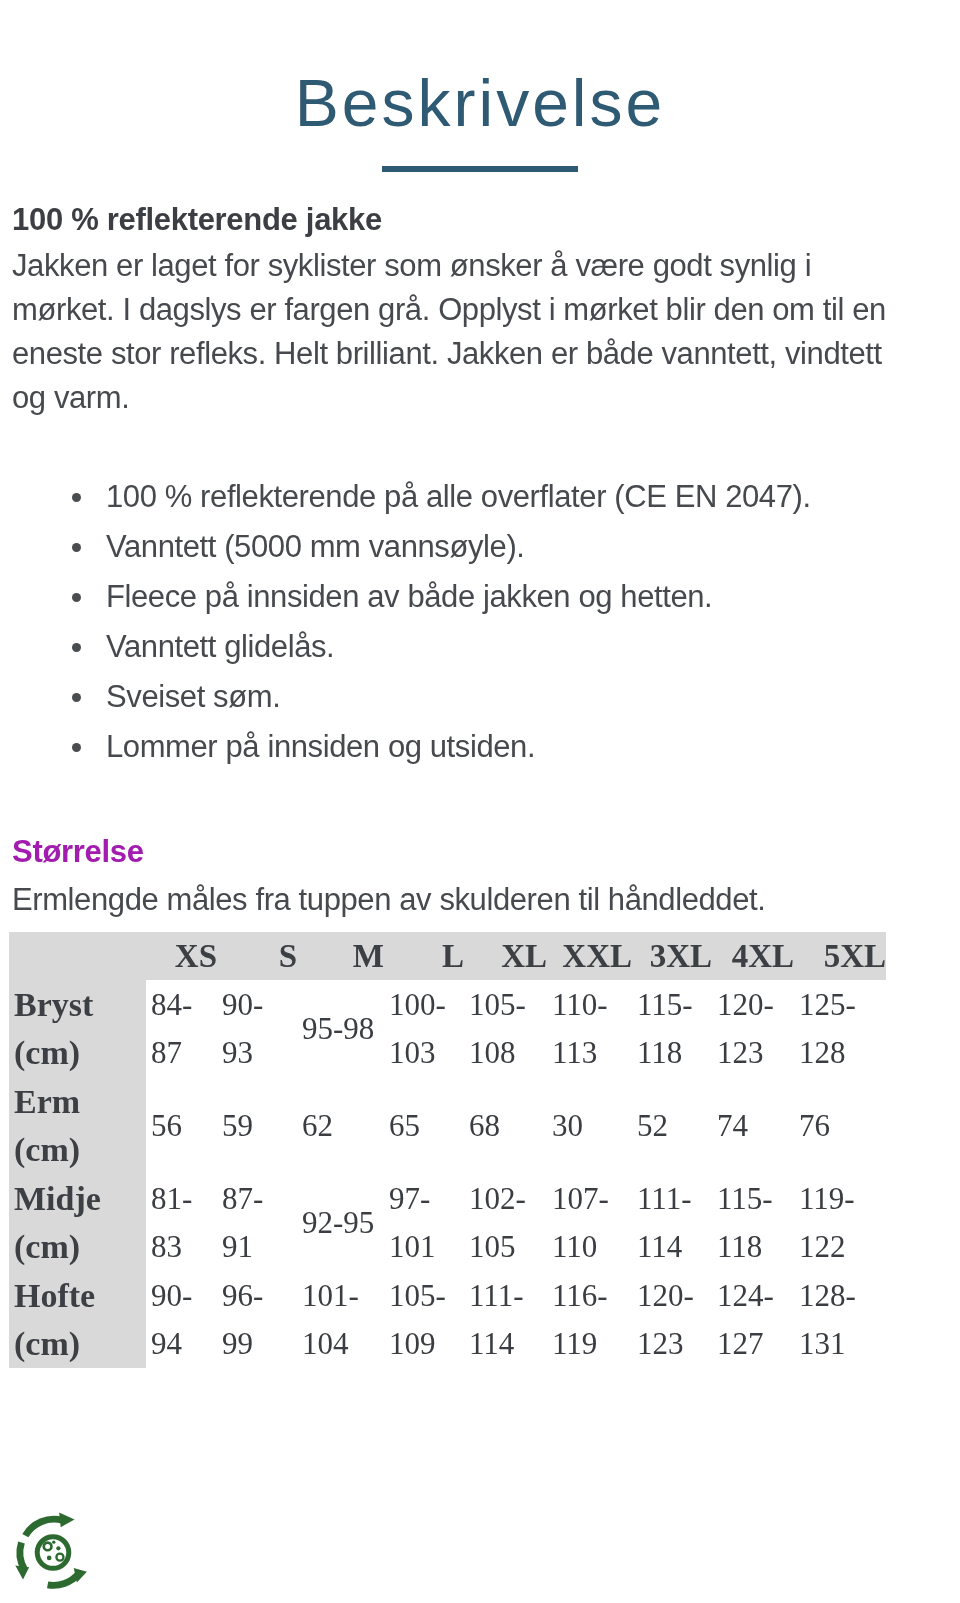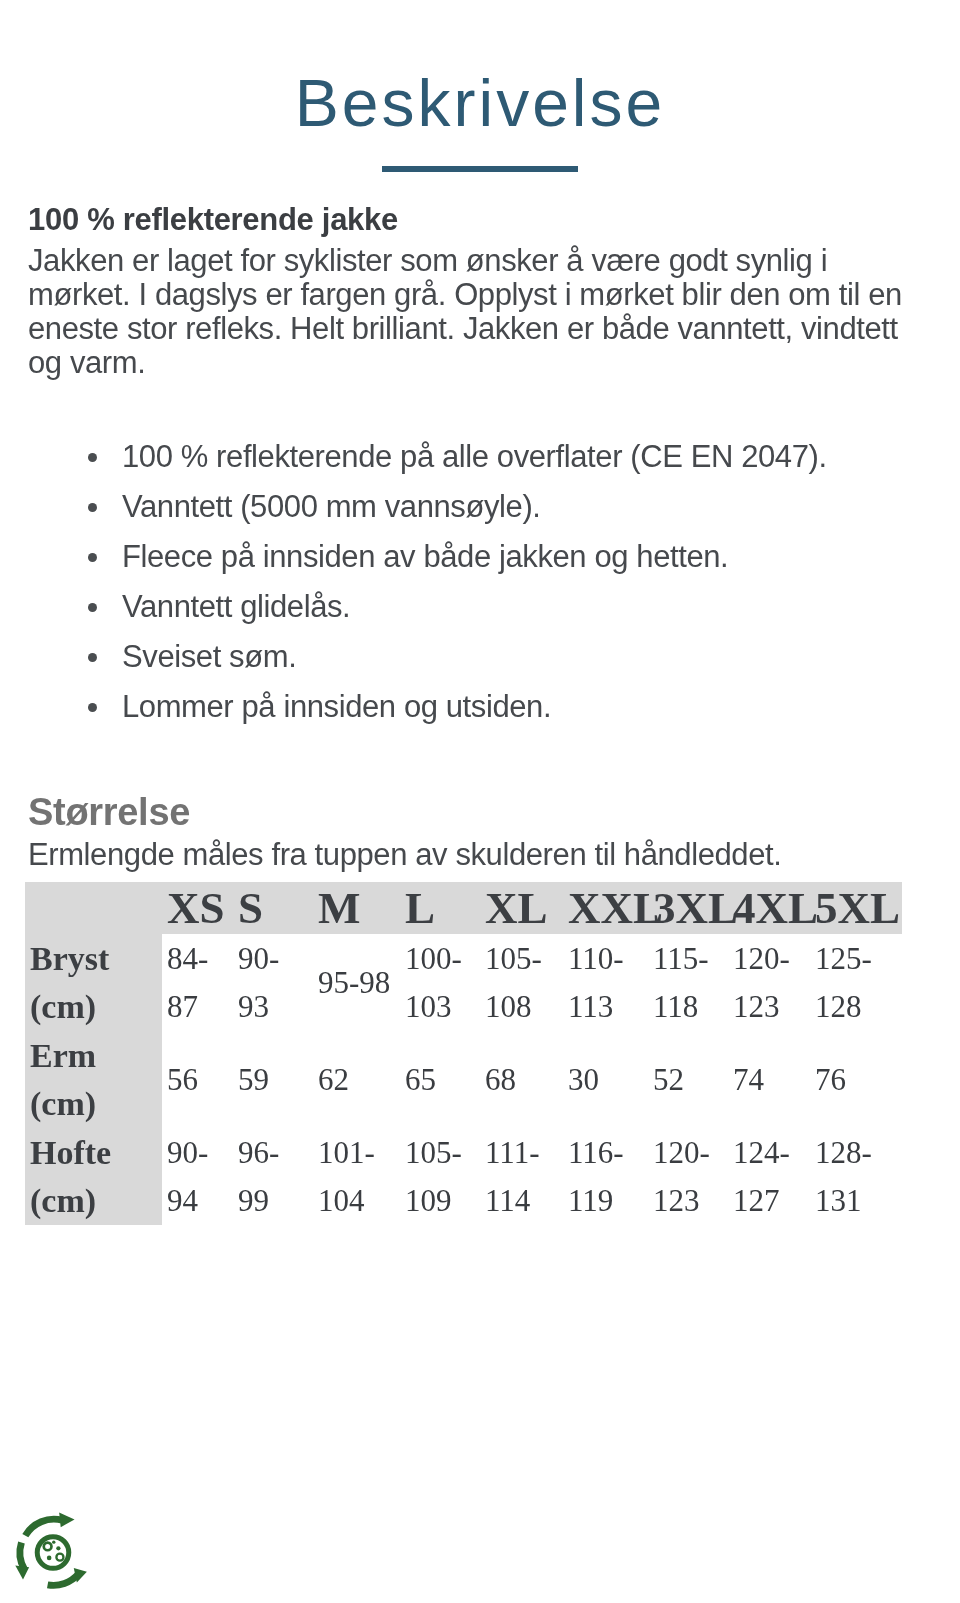--- a/index.html
+++ b/index.html
@@ -1,43 +1,43 @@
 <!DOCTYPE html>
 <html><head>
 <meta charset="utf-8">
 <style>
   html,body{margin:0;padding:0;background:#ffffff;}
   .page{
     position:relative;width:960px;height:1603px;overflow:hidden;background:#ffffff;
-    box-sizing:border-box;padding:52px 28px 0;
+    box-sizing:border-box;padding:52px 12px 0;
     font-family:"Liberation Sans","DejaVu Sans",sans-serif;color:#45484c;
   }
   .title{
     margin:8px 0 0;font-size:66px;font-weight:400;line-height:86px;
     text-align:center;letter-spacing:3px;color:#2e5a74;
   }
   .title-underline{width:196px;height:6px;background:#2e5a74;margin:20px auto 0;}
   .product-heading{margin:24px 0 0;font-size:31px;line-height:48px;font-weight:700;color:#3b3e42;letter-spacing:-0.3px;}
-  .body-text{margin:0;font-size:31px;line-height:34px;letter-spacing:-0.4px;color:#46494d;width:908px;}
+  .body-text{margin:0;font-size:31px;line-height:44px;letter-spacing:-0.4px;color:#46494d;width:908px;}
   .features{margin:52px 0 0;padding:0;list-style:none;font-size:31px;line-height:50px;letter-spacing:-0.4px;color:#46494d;}
   .features li{position:relative;padding-left:94px;}
   .features li::before{
     content:"";position:absolute;left:60px;top:21px;width:9px;height:9px;border-radius:50%;background:#4a4d50;
   }
   .sizing-note{margin-top:62px;}
-  .size-heading{margin:56px 0 0;font-size:38px;line-height:48px;font-weight:700;color:#737373;letter-spacing:-0.3px;}
+  .size-heading{margin:56px 0 0;font-size:31px;line-height:48px;font-weight:700;color:#a21caf;letter-spacing:-0.3px;}
   .size-instruction{margin-top:2px;}
   .table-wrap{margin:10px 0 0 -3px;}
   table.size-table{
     table-layout:fixed;border-collapse:collapse;width:877px;
     font-family:"Liberation Serif","DejaVu Serif",serif;color:#3a3d41;
   }
   table.size-table thead tr{height:48px;}
   table.size-table thead th{
-    background:#d9d9d9;font-size:45px;font-weight:700;text-align:left;
+    background:#d9d9d9;font-size:33px;font-weight:700;text-align:right;
     padding:0 0 0 5px;vertical-align:middle;color:#3c3f43;
   }
   table.size-table tbody tr{height:97px;}
   table.size-table tbody th{
     background:#d9d9d9;font-size:34px;font-weight:700;text-align:left;line-height:48px;
     padding:0 0 0 5px;vertical-align:middle;color:#3c3f43;
   }
   table.size-table td{
     font-size:31px;line-height:48px;text-align:left;vertical-align:middle;
     padding:0 0 0 5px;background:#ffffff;
@@ -119,20 +119,32 @@
             <td>59</td>
             <td>62</td>
             <td>65</td>
             <td>68</td>
             <td>30</td>
             <td>52</td>
             <td>74</td>
             <td>76</td>
           </tr>
           <tr>
+            <th>Midje<br>(cm)</th>
+            <td>81-<br>83</td>
+            <td>87-<br>91</td>
+            <td>92-95</td>
+            <td>97-<br>101</td>
+            <td>102-<br>105</td>
+            <td>107-<br>110</td>
+            <td>111-<br>114</td>
+            <td>115-<br>118</td>
+            <td>119-<br>122</td>
+          </tr>
+          <tr>
             <th>Hofte<br>(cm)</th>
             <td>90-<br>94</td>
             <td>96-<br>99</td>
             <td>101-<br>104</td>
             <td>105-<br>109</td>
             <td>111-<br>114</td>
             <td>116-<br>119</td>
             <td>120-<br>123</td>
             <td>124-<br>127</td>
             <td>128-<br>131</td>

